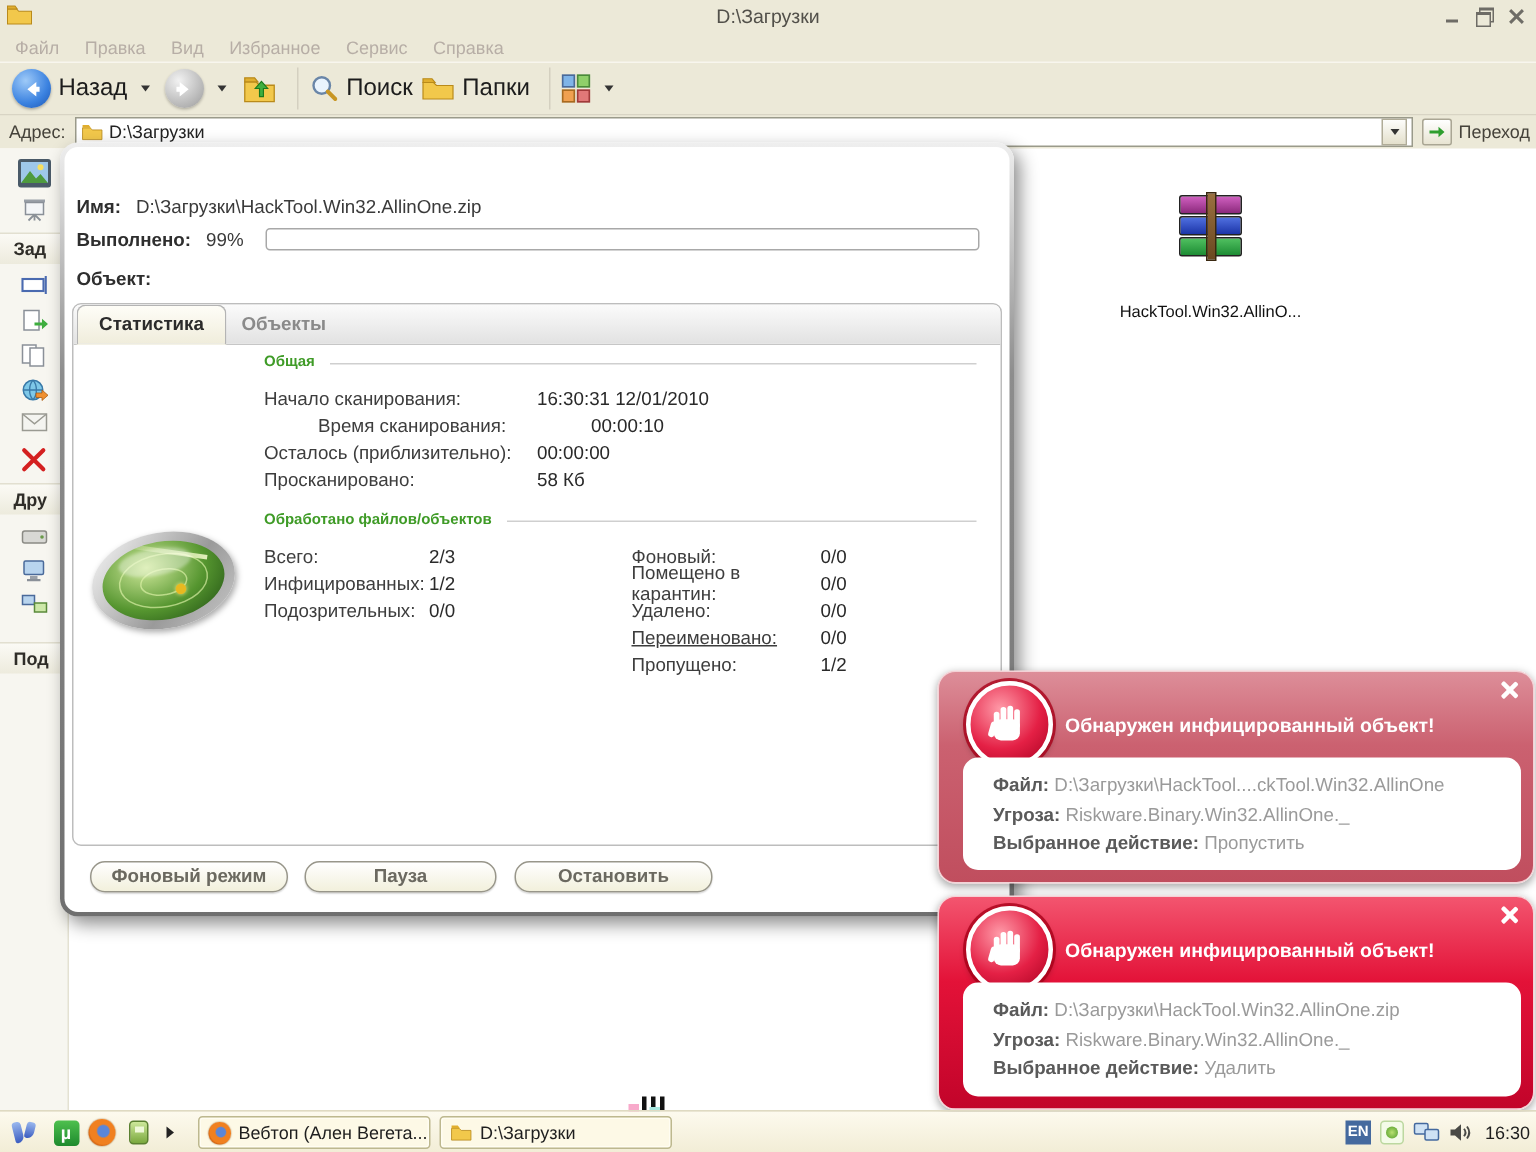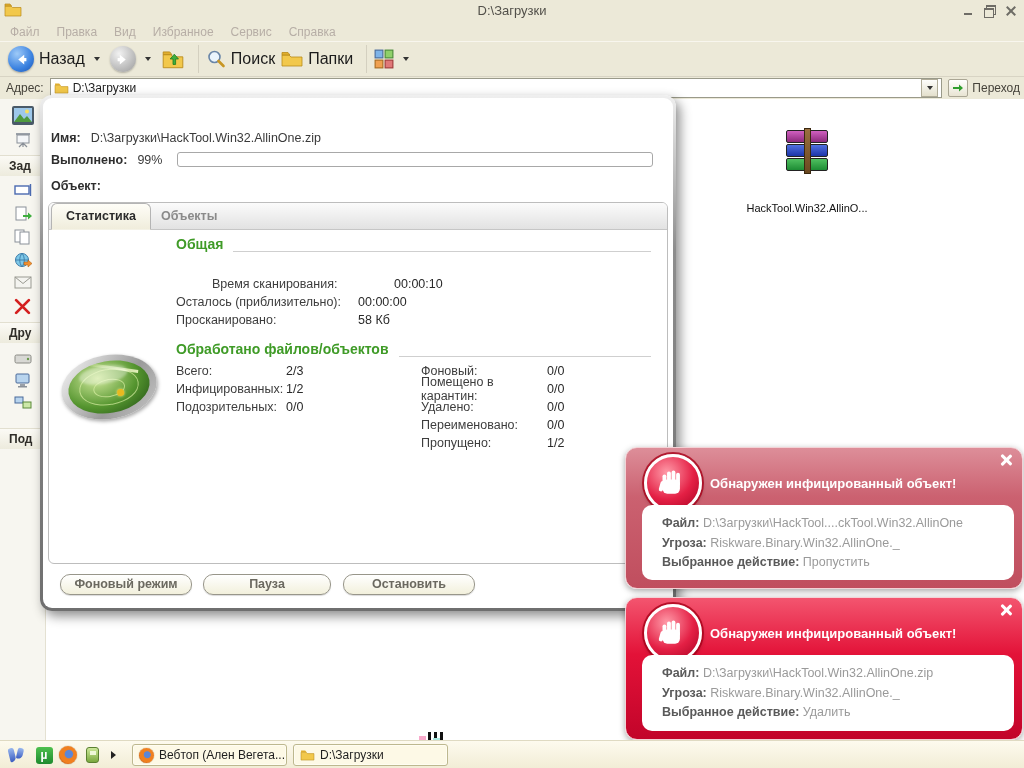--- a/index.html
+++ b/index.html
@@ -78,21 +78,21 @@
   .pfill{height:100%;background:repeating-linear-gradient(90deg,#b4da92 0 11px,#72b94f 11px 22px);position:relative;}
   .pfill::after{content:"";position:absolute;inset:0;background:linear-gradient(180deg,rgba(255,255,255,.55),rgba(255,255,255,0) 45%,rgba(0,0,0,.06));}
 
   .panel{position:absolute;left:5px;top:104px;width:620px;height:362px;border:1px solid #bdbdbd;border-radius:6px;background:#fff;}
   .tabstrip{position:absolute;left:0;top:0;right:0;height:27px;border-radius:5px 5px 0 0;
     background:linear-gradient(#fbfbfb,#e2e2e2);border-bottom:1px solid #c6c6c6;}
   .tab-active{position:absolute;left:2px;top:0;width:100px;height:27px;z-index:2;
     background:linear-gradient(#fefdf7,#f0eddc);border:1px solid #b4b4b4;border-bottom:1px solid #f4f2e6;
     border-radius:6px 6px 0 0;text-align:center;line-height:25px;font-size:12.5px;font-weight:bold;color:#2b2b2b;}
   .tab-idle{position:absolute;left:112px;top:0;height:27px;line-height:27px;font-size:12.5px;font-weight:bold;color:#8a8a8a;}
-  .sec-head{position:absolute;right:16px;display:flex;align-items:flex-end;gap:10px;font-size:14px;font-weight:bold;color:#3f9b27;}
+  .sec-head{position:absolute;right:16px;display:flex;align-items:center;gap:10px;font-size:10px;font-weight:bold;color:#3f9b27;}
   .sec-head .rule{flex:1;border-top:1px solid #cfcfcf;margin-top:2px;}
   .srow{position:absolute;display:flex;font-size:12.5px;height:16px;align-items:center;}
   .srow .sl{color:#3d3d3d;} .srow .sv{color:#2a2a2a;}
   .radar{position:absolute;left:12px;top:148px;width:100px;height:74px;}
   .radar .rim{position:absolute;left:0;top:4px;width:96px;height:64px;border-radius:50%;
     background:linear-gradient(135deg,#fafafa,#9a9a9a 60%,#c8c8c8);box-shadow:1px 2px 4px rgba(0,0,0,.35);transform:rotate(-10deg);}
   .radar .scope{position:absolute;left:7px;top:10px;width:82px;height:52px;border-radius:50%;transform:rotate(-10deg);
     background:radial-gradient(ellipse at 38% 30%,#cfe89a,#55952f 55%,#1d4b12);overflow:hidden;}
   .radar .ring{position:absolute;border:1px solid rgba(225,245,170,.65);border-radius:50%;}
   .radar .r1{left:14%;top:16%;width:72%;height:68%;}
@@ -354,20 +354,24 @@
 
       <div class="panel">
         <div class="tabstrip"></div>
         <div class="tab-active">Статистика</div>
         <div class="tab-idle">Объекты</div>
 
         <div class="sec-head" style="left:127px;top:33px;">
           <span>Общая</span>
           <span class="rule"></span>
         </div>
+        <div class="srow" style="left:127px;top:55px;">
+            <span class="sl" style="width:182px;">Начало сканирования:</span>
+            <span class="sv">16:30:31 12/01/2010</span>
+          </div>
         <div class="srow" style="left:127px;top:73px;">
             <span class="sl" style="width:182px;margin-left:36px;">Время сканирования:</span>
             <span class="sv">00:00:10</span>
           </div>
         <div class="srow" style="left:127px;top:91px;">
             <span class="sl" style="width:182px;">Осталось (приблизительно):</span>
             <span class="sv">00:00:00</span>
           </div>
         <div class="srow" style="left:127px;top:109px;">
             <span class="sl" style="width:182px;">Просканировано:</span>
@@ -409,21 +413,21 @@
           </div>
         <div class="srow" style="left:372px;top:178px;">
             <span class="sl" style="width:126px;">Помещено в карантин:</span>
             <span class="sv">0/0</span>
           </div>
         <div class="srow" style="left:372px;top:196px;">
             <span class="sl" style="width:126px;">Удалено:</span>
             <span class="sv">0/0</span>
           </div>
         <div class="srow" style="left:372px;top:214px;">
-            <span class="sl" style="width:126px;">Переименовано:</span>
+            <span class="sl" style="width:126px;text-decoration:underline;">Переименовано:</span>
             <span class="sv">0/0</span>
           </div>
         <div class="srow" style="left:372px;top:232px;">
             <span class="sl" style="width:126px;">Пропущено:</span>
             <span class="sv">1/2</span>
           </div>
       </div>
 
       <div class="dlg-btn" style="left:17px;width:132px;">Фоновый режим</div>
       <div class="dlg-btn" style="left:160px;width:128px;">Пауза</div>
@@ -501,15 +505,28 @@
       <span>Вебтоп (Ален Вегета...</span>
     </span>
     <span class="task-btn" style="left:293px;width:155px;">
       <svg viewBox="0 0 16 13" width="15" height="12" style="flex:none;">
         <path d="M1 3.5 h5.5 l1.5 1.5 H15 v7 H1z" fill="#f2c84b" stroke="#b98a1a" stroke-width="0.6"></path>
         <path d="M1 3.5 V1.5 h4.5 l1.5 2z" fill="#e0ae2e"></path>
       </svg>
       <span>D:\Загрузки</span>
     </span>
 
+    <span class="tray">
+      <span class="lang">EN</span>
+      <span class="tray-av"></span>
+      <svg viewBox="0 0 18 14" width="18" height="14">
+        <rect x="1" y="1" width="9" height="7" rx="1" fill="#cfe2f4" stroke="#44699e"></rect>
+        <rect x="8" y="5" width="9" height="7" rx="1" fill="#cfe2f4" stroke="#44699e"></rect>
+      </svg>
+      <svg viewBox="0 0 16 14" width="16" height="14">
+        <path d="M1 5 h3 L8 1.5 v11 L4 9 H1z" fill="#4a4a46"></path>
+        <path d="M10 4.5 q2 2.5 0 5 M12 3 q3 4 0 8" stroke="#4a4a46" fill="none" stroke-width="1.3"></path>
+      </svg>
+      <span class="clock">16:30</span>
+    </span>
   </div>
 
 </div>
 
 </body></html>

